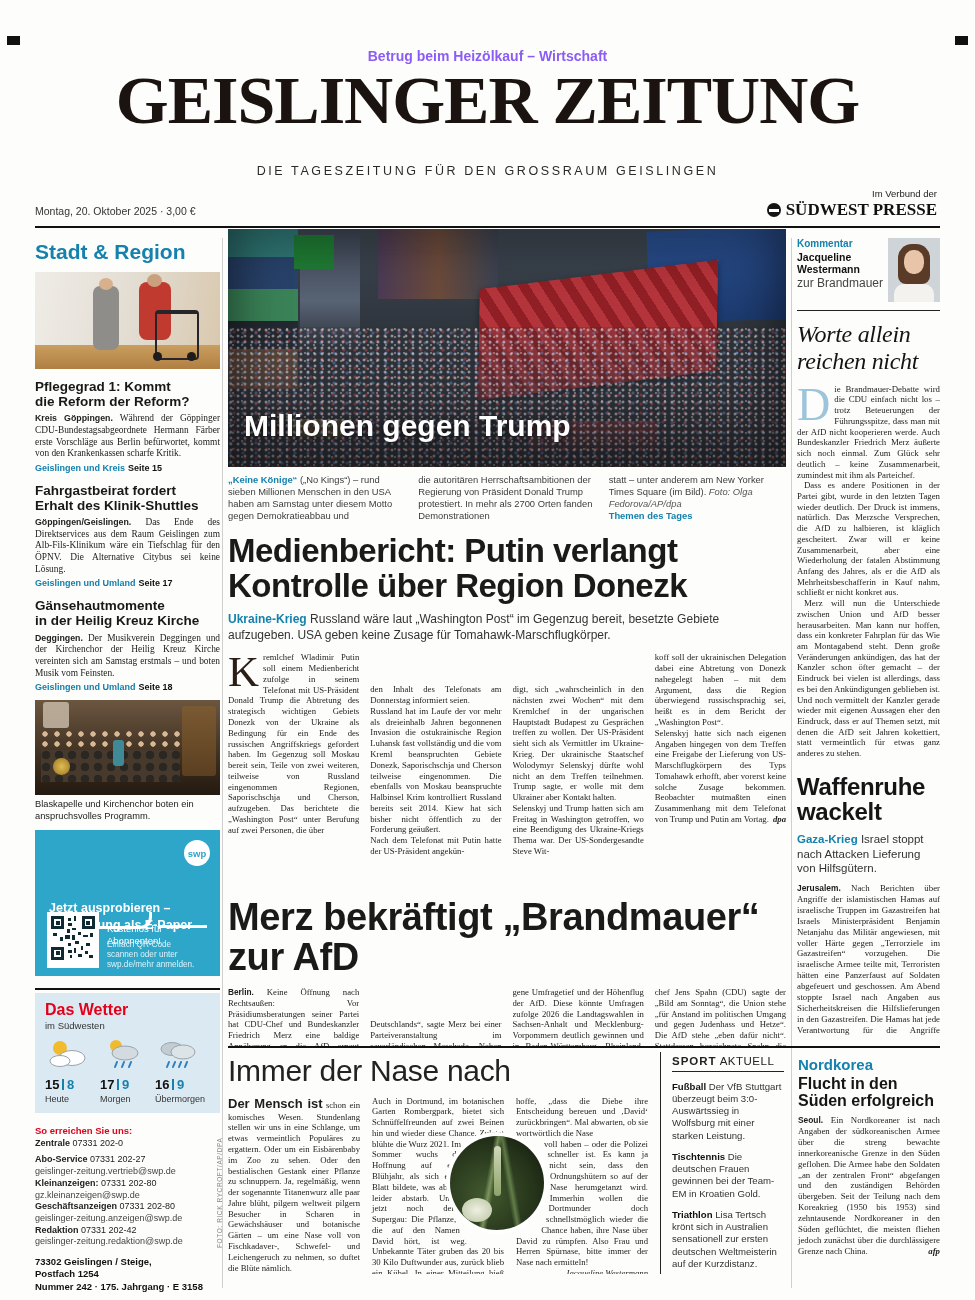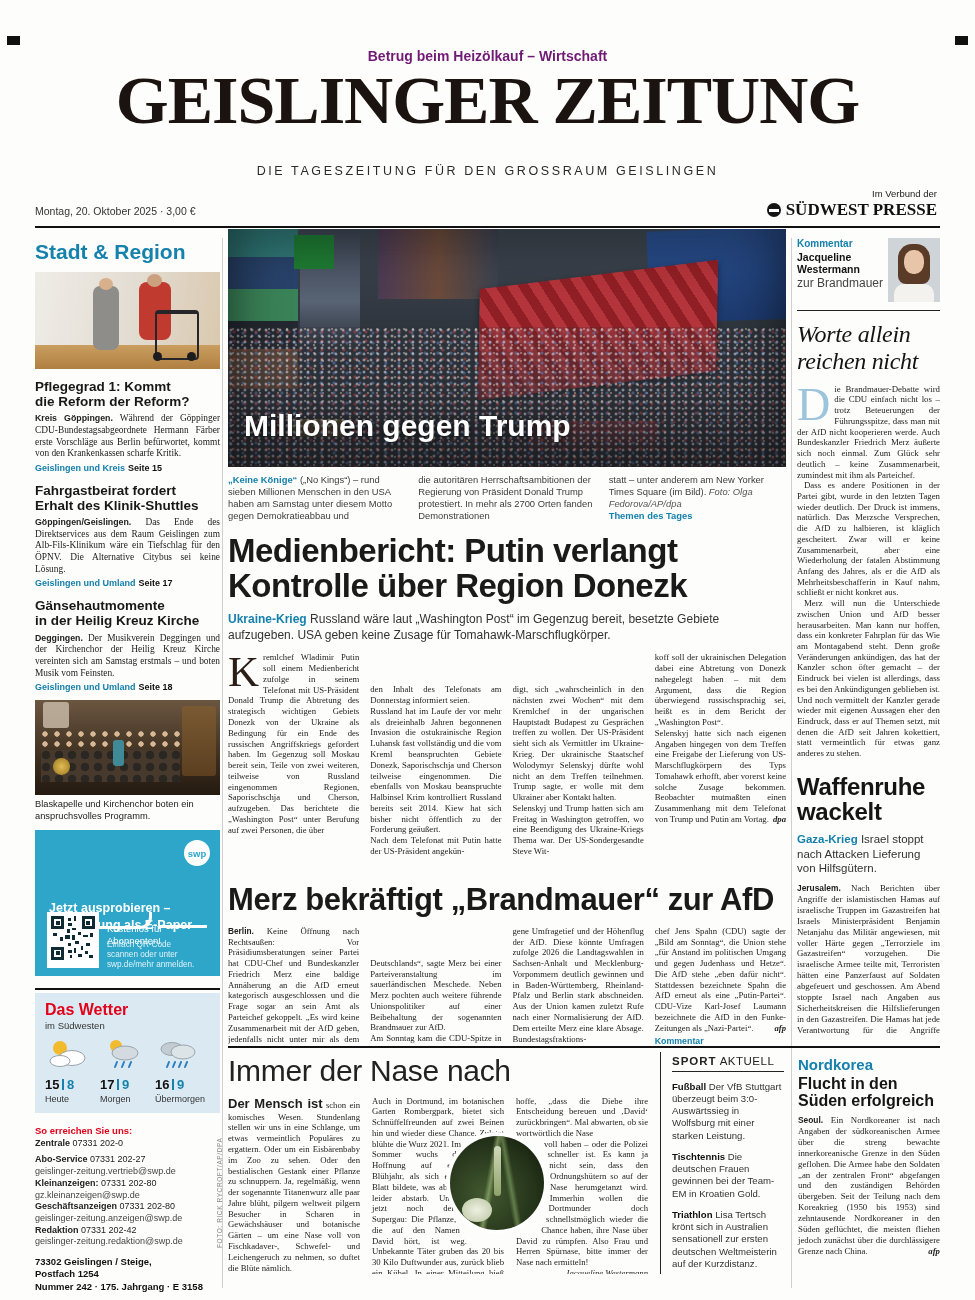--- a/index.html
+++ b/index.html
@@ -3,21 +3,21 @@
 <meta charset="utf-8">
 <style>
   html,body{margin:0;padding:0;background:#888;}
   .page{position:relative;width:975px;height:1300px;background:#fdfdfb;margin:0 auto;
         font-family:"Liberation Sans",sans-serif;color:#1c1c1c;overflow:hidden;}
   .pre{white-space:pre-line;margin-top:32px;}
   .jst{text-align:justify;hyphens:auto;-webkit-hyphens:auto;}
   
   .crop{position:absolute;width:13px;height:9px;background:#111;top:36px;}
   .teaser{position:absolute;top:48px;left:0;right:0;text-align:center;font-weight:bold;
-          font-size:14px;color:#701a75;}
+          font-size:14px;color:#8b5cf6;}
   .masthead{position:absolute;top:66px;left:0;right:0;text-align:center;
             font-family:"Liberation Serif",serif;font-weight:bold;font-size:68px;
             letter-spacing:-1px;color:#1b1310;line-height:1;}
   .subtitle{position:absolute;top:164px;left:0;right:0;text-align:center;font-size:12.5px;
             letter-spacing:2.6px;color:#2b2b2b;}
   .dateline{position:absolute;top:205px;left:35px;font-size:10.5px;color:#333;}
   .verbund{position:absolute;top:188px;right:38px;font-size:9.5px;color:#222;text-align:right;}
   .partner-row{position:absolute;top:200px;right:38px;display:flex;align-items:center;gap:5px;}
   .sp-dot{width:14px;height:14px;border-radius:50%;background:#141414;position:relative;}
   .sp-dot::after{content:"";position:absolute;left:2px;right:2px;top:6px;height:2.5px;background:#fff;}
@@ -76,21 +76,21 @@
   .kicker{color:#1581ad;font-weight:bold;}
   .body-cols{display:flex;gap:11px;margin-top:9px;}
   .body-cols>div{flex:1;font-family:"Liberation Serif",serif;font-size:8.7px;line-height:1.24;color:#1d1d1d;overflow:hidden;}
   .putin-cols>div{height:200px;}
   .merz-cols>div{height:120px;}
   .dropcap{float:left;font-family:"Liberation Serif",serif;font-size:43px;line-height:.82;
            padding:2px 4px 0 0;color:#2a1e16;font-weight:normal;}
   .byline{float:right;font-style:italic;font-weight:bold;}
   .more-link{display:block;color:#1581ad;font-weight:bold;font-family:"Liberation Sans",sans-serif;
              font-size:8.8px;margin-top:2px;}
-  .merz-head{font-size:31px;line-height:1.05;letter-spacing:-.4px;}
+  .merz-head{font-size:38px;line-height:1.05;margin-top:14px;letter-spacing:-.4px;}
   
   .bottom{position:absolute;left:228px;top:1046px;width:712px;height:248px;overflow:hidden;}
   .bot-rule{height:1.5px;background:#111;}
   .bot-flex{display:flex;margin-top:4px;}
   .nase{width:420px;position:relative;}
   .nase-head{font-size:30px;font-weight:normal;color:#222;letter-spacing:-.3px;margin-top:2px;}
   .nase-body{display:flex;gap:12px;margin-top:8px;height:178px;overflow:hidden;}
   .nase-body>div{flex:1;font-family:"Liberation Serif",serif;font-size:8.7px;line-height:1.24;color:#1d1d1d;}
   .nase-body p{margin:0;}
   .nase-body b{font-family:"Liberation Sans",sans-serif;font-size:13px;}

